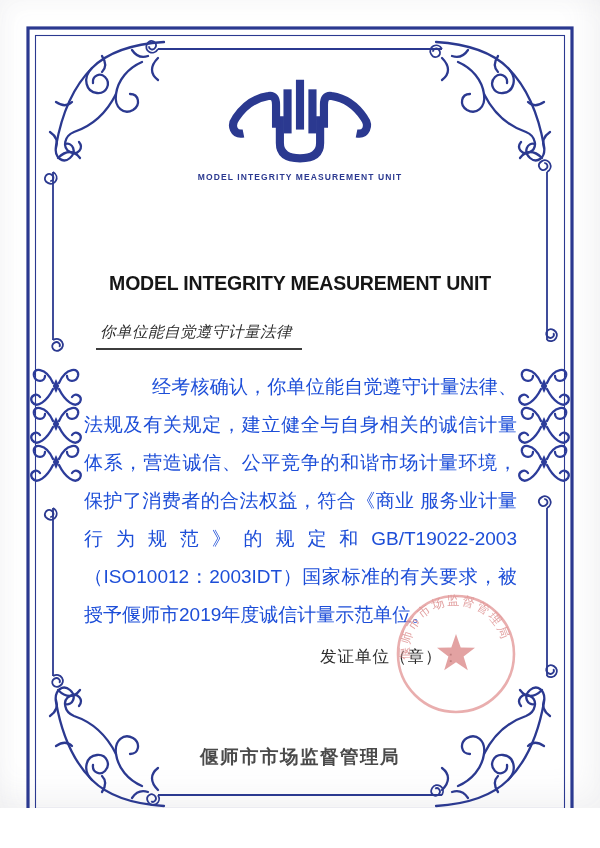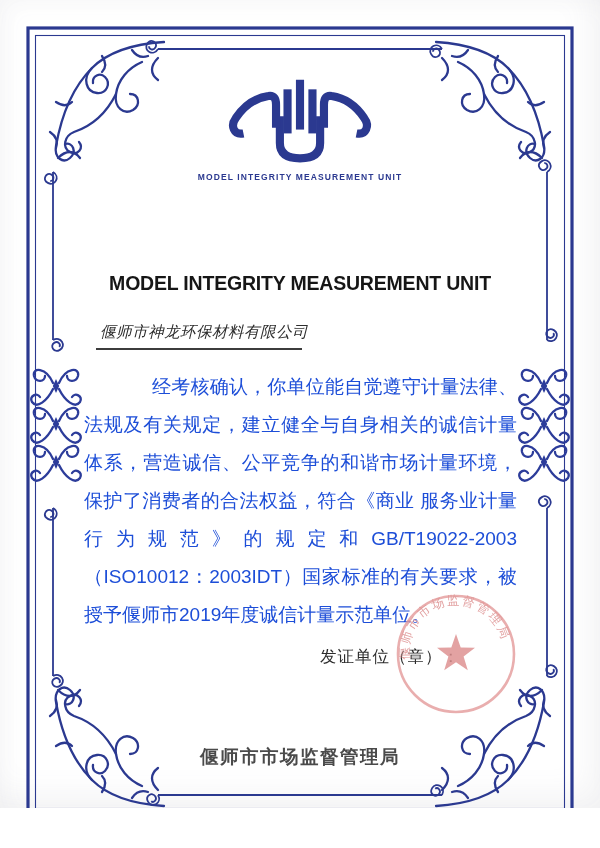--- a/index.html
+++ b/index.html
@@ -143,21 +143,21 @@
         <path d="M16,62 C6,64 2,54 8,46 C16,34 28,25 42,23 C48,22 50,26 50,32 V56"></path>
         <path d="M134,62 C144,64 148,54 142,46 C134,34 122,25 108,23 C102,22 100,26 100,32 V56"></path>
       </g>
     </svg>
     <div class="logo-caption">MODEL INTEGRITY MEASUREMENT UNIT</div>
   </div>
 
 
   <div class="subtitle">MODEL INTEGRITY MEASUREMENT UNIT</div>
 
-  <div class="awardee">偃师市神龙环保材料有限公司</div>
+  <div class="awardee">你单位能自觉遵守计量法律</div>
 
   <p class="body-text">经考核确认，你单位能自觉遵守计量法律、法规及有关规定，建立健全与自身相关的诚信计量体系，营造诚信、公平竞争的和谐市场计量环境，保护了消费者的合法权益，符合《商业 服务业计量行为规范》的规定和GB/T19022-2003（ISO10012：2003IDT）国家标准的有关要求，被授予偃师市2019年度诚信计量示范单位。</p>
 
   <div class="issuer">发证单位（章）：</div>
 
   <svg class="seal" width="140" height="140" viewBox="0 0 140 140" aria-hidden="true">
     <defs>
       <path id="sealArc" d="M 26.8,86 A 47,47 0 1 1 113.2,86" fill="none"></path>
     </defs>
     <circle cx="70" cy="70" r="58" fill="none" stroke="#e39898" stroke-width="2.6" opacity="0.85"></circle>

